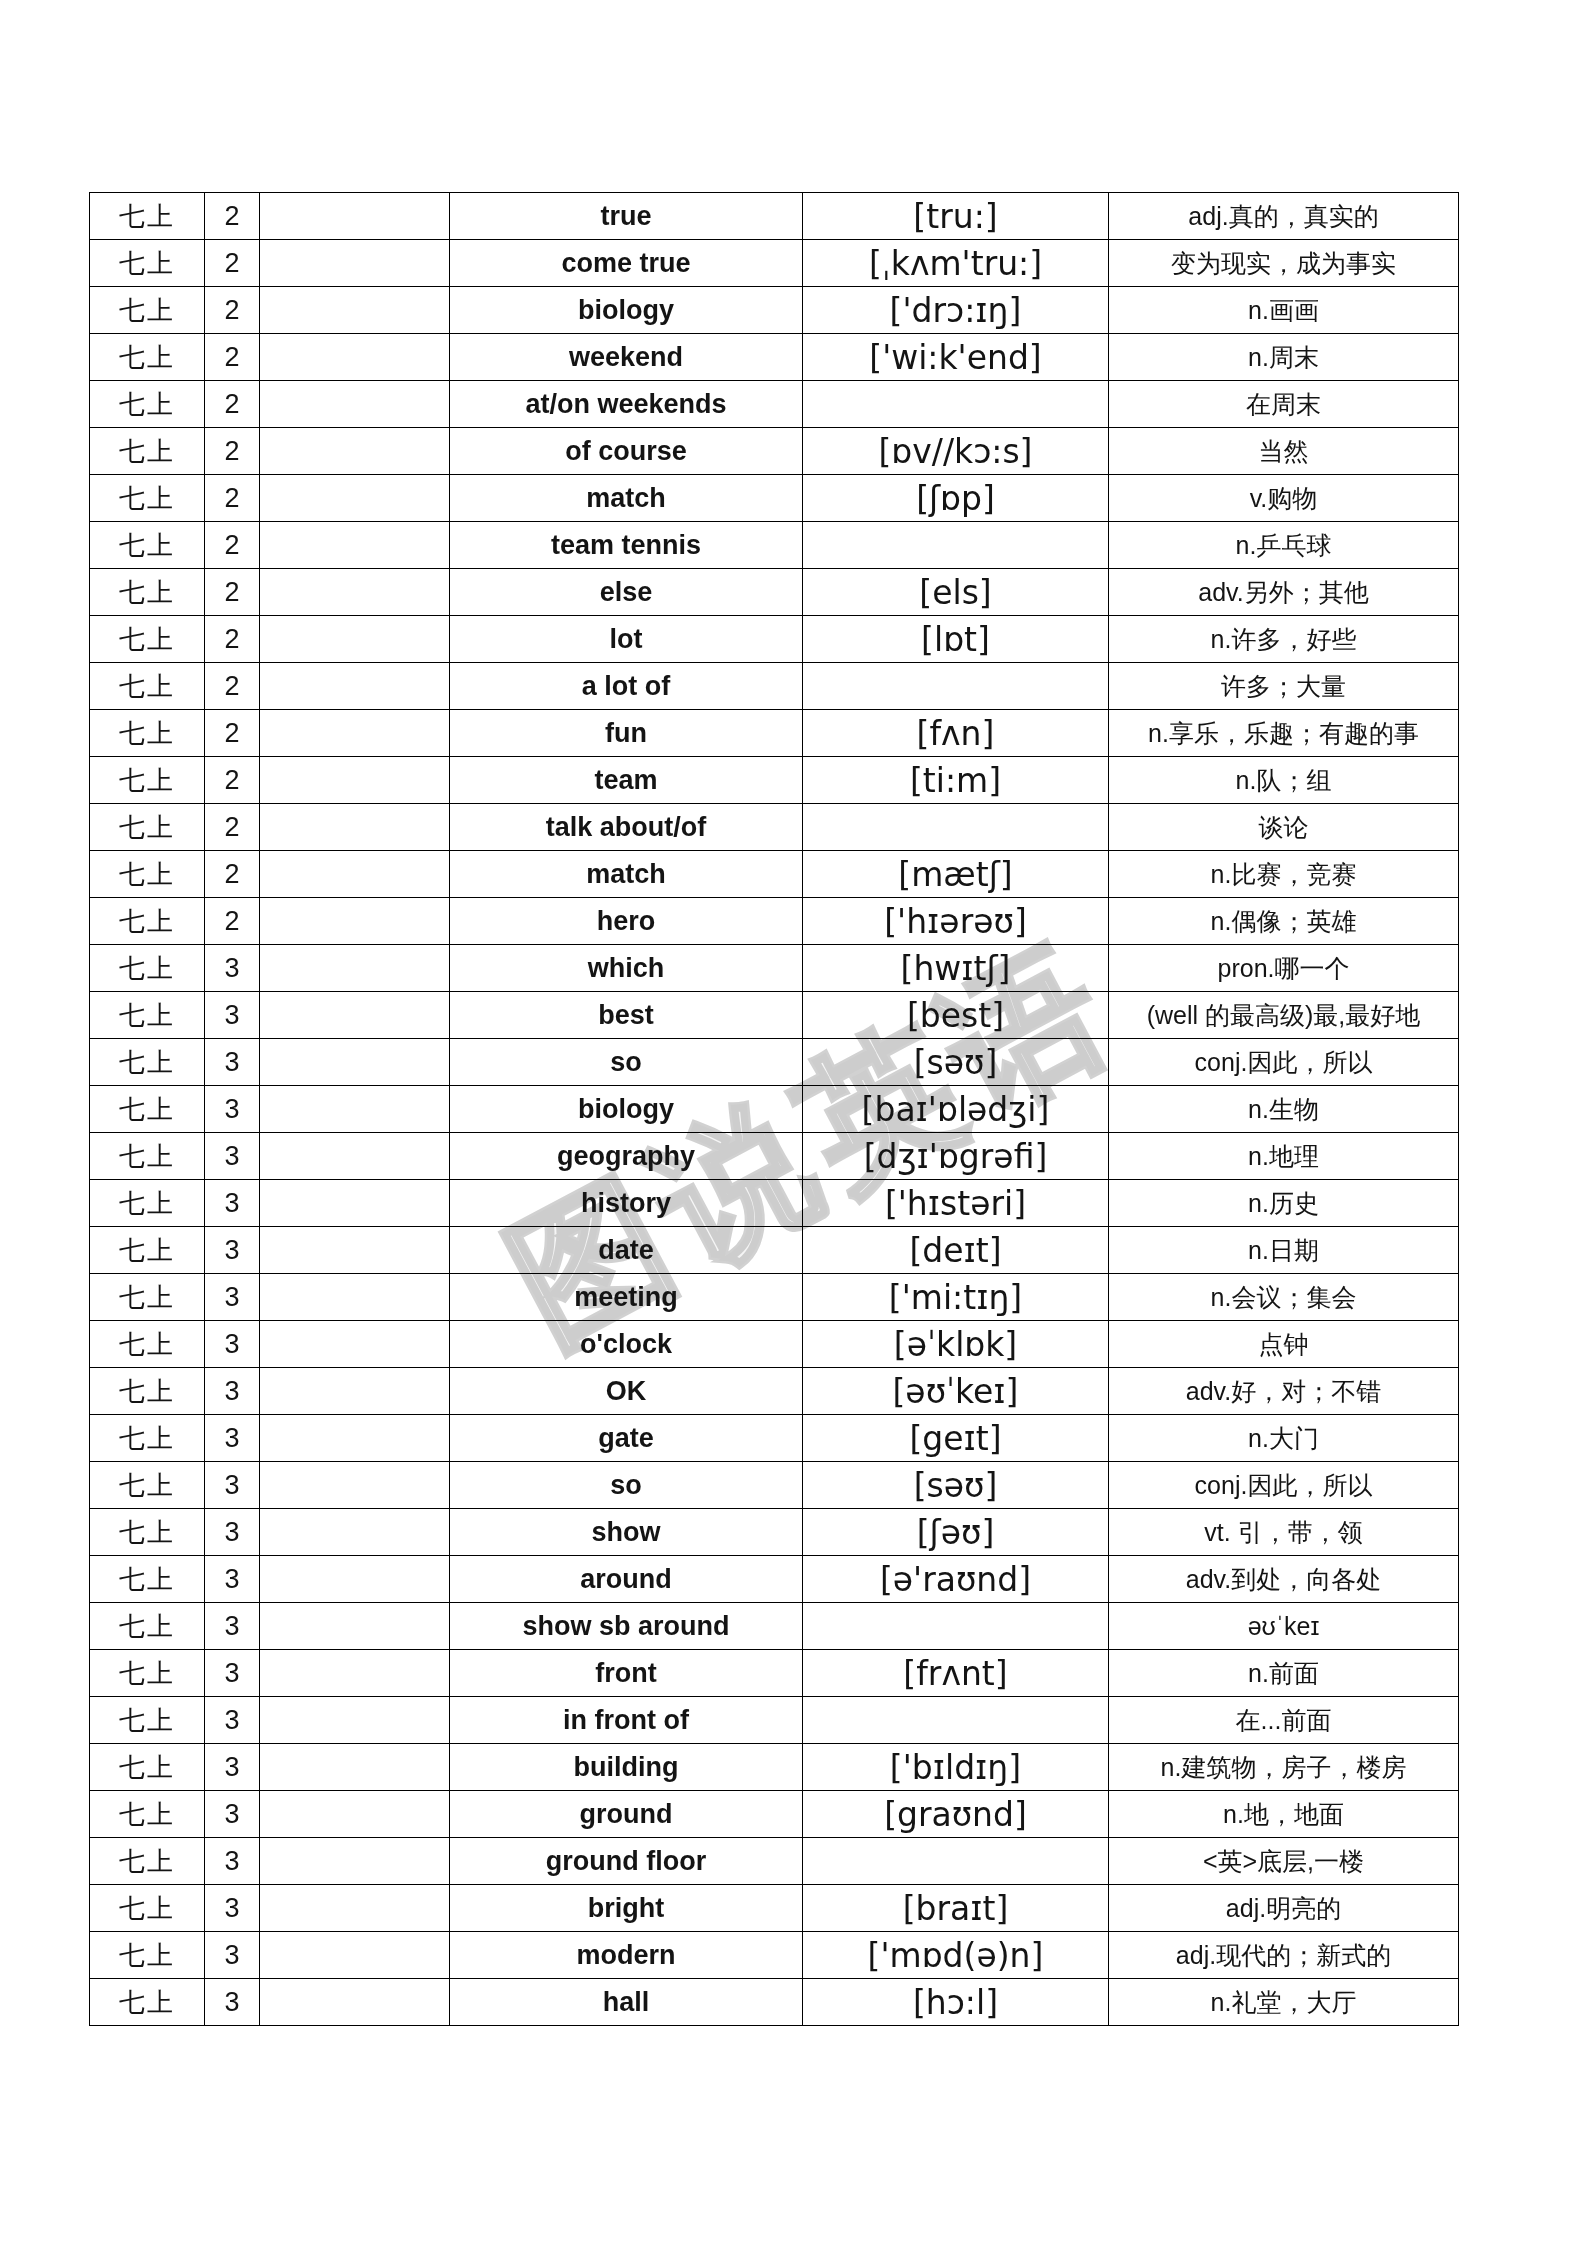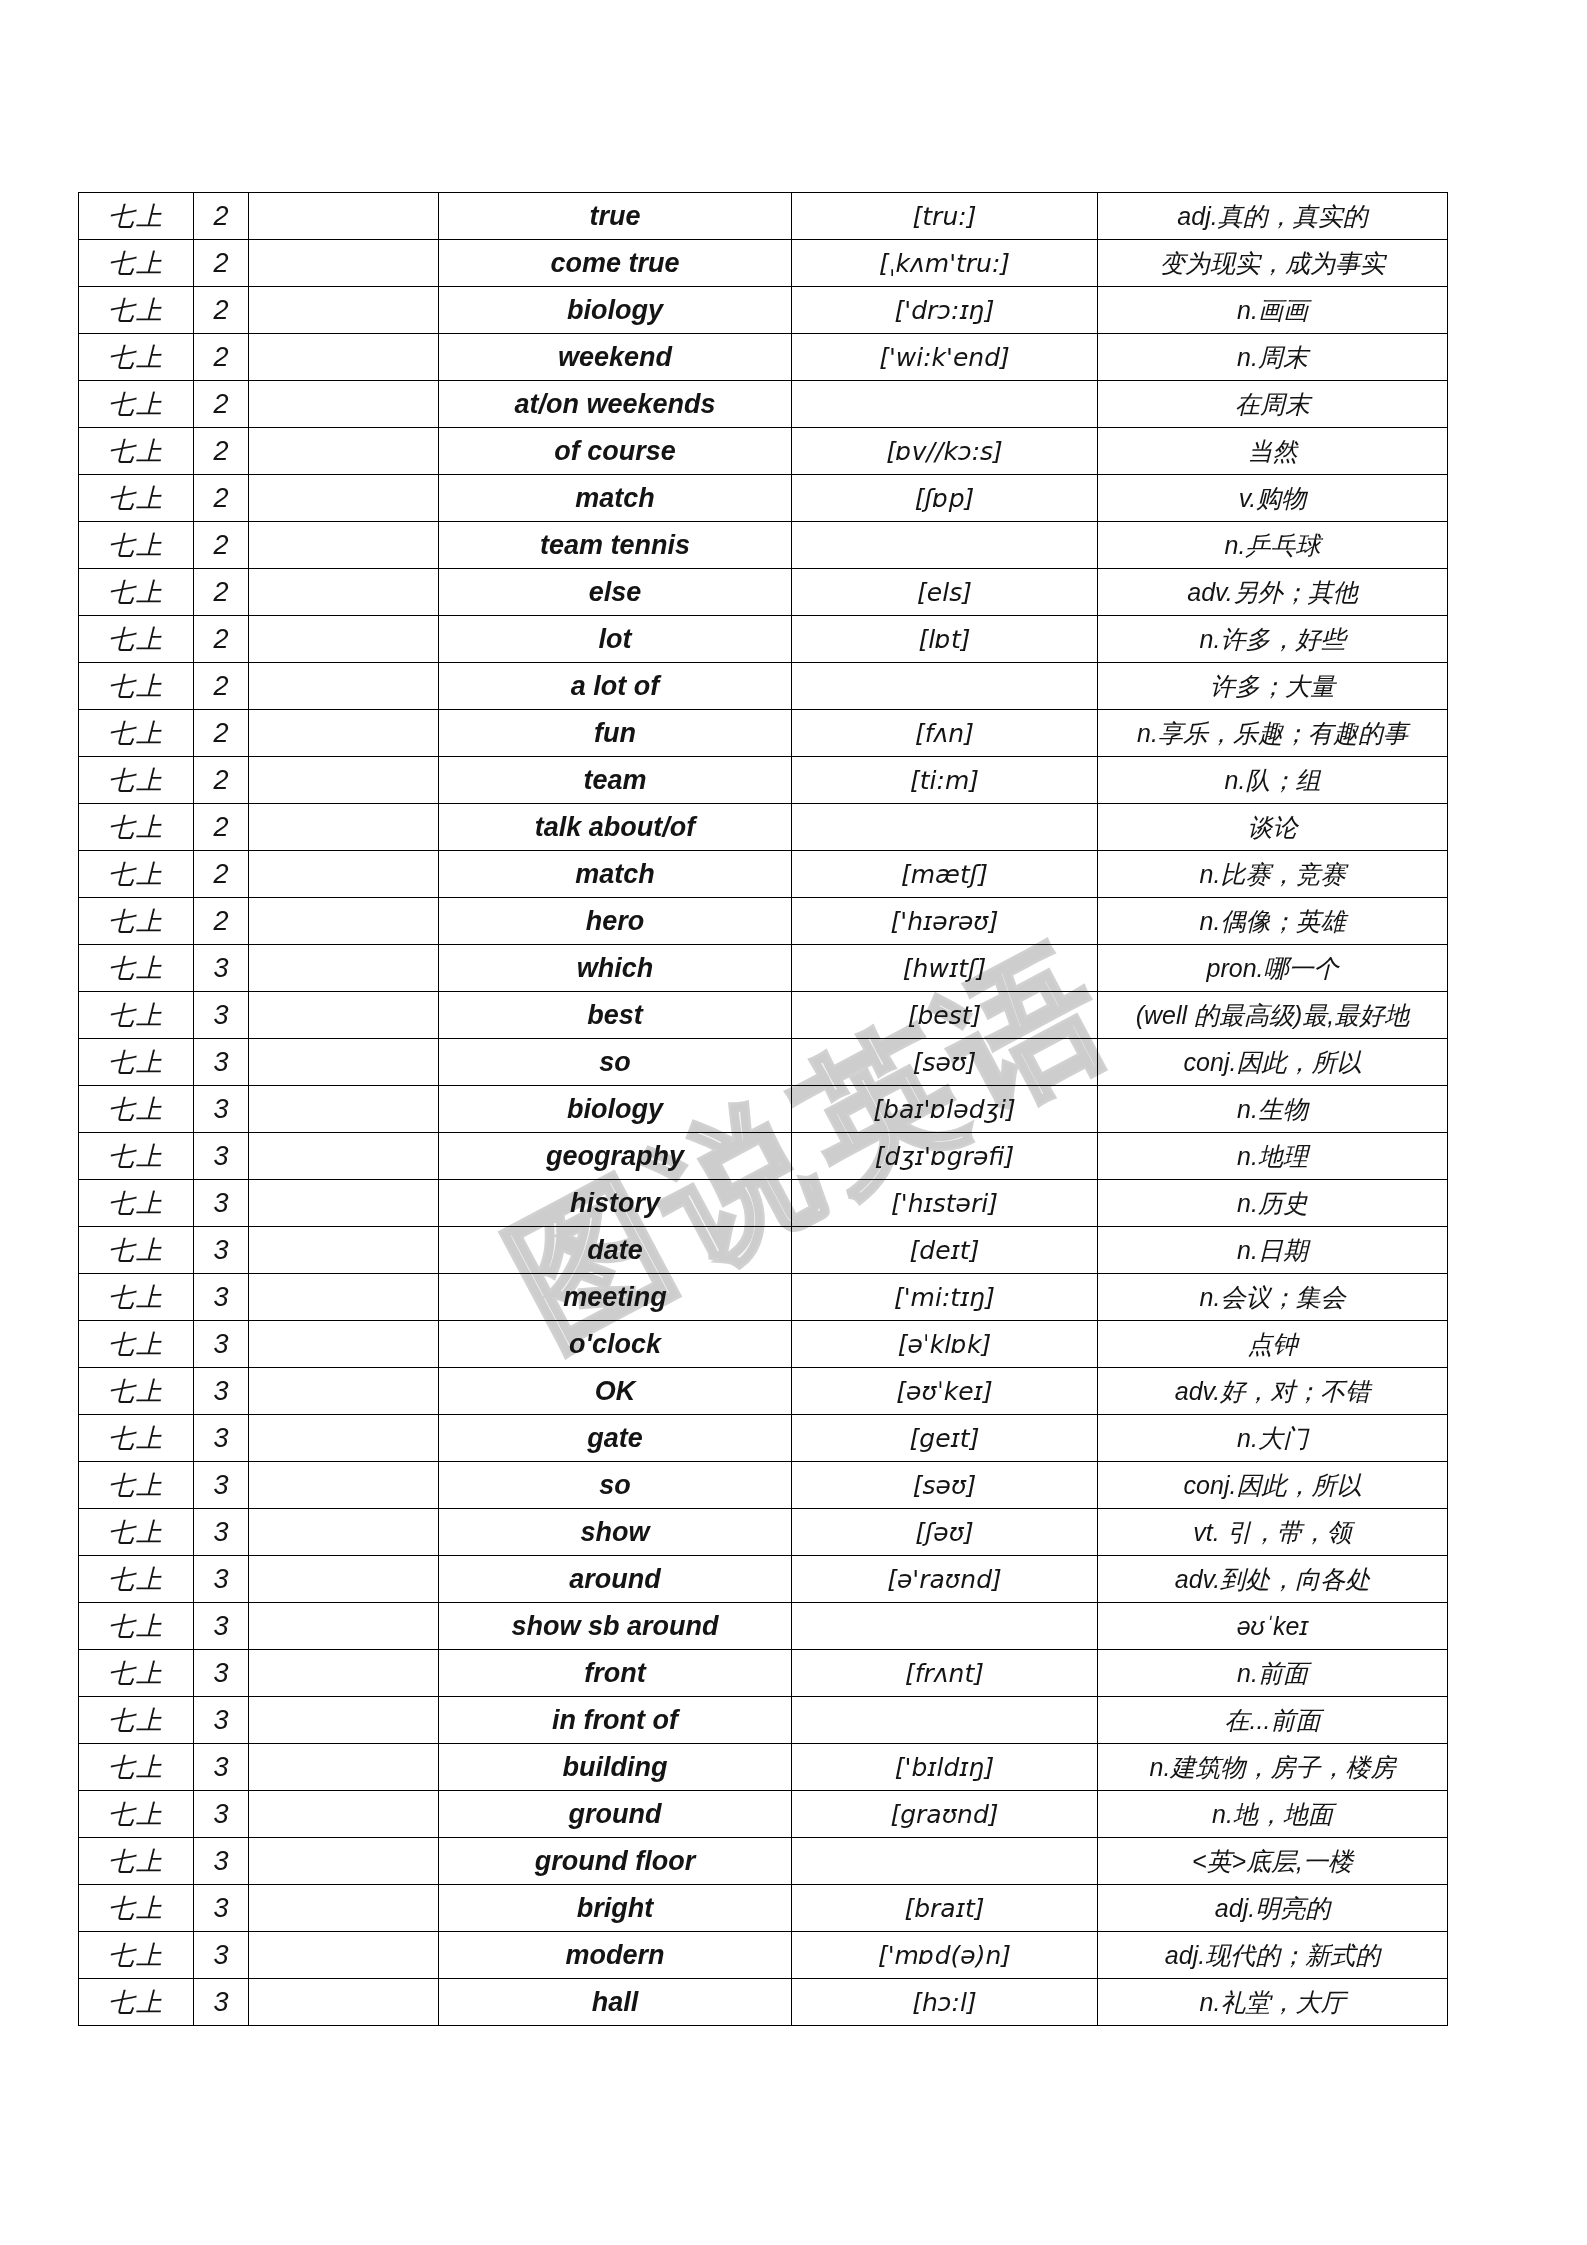--- a/index.html
+++ b/index.html
@@ -22,44 +22,43 @@
     letter-spacing: 14px;
     white-space: nowrap;
     color: rgba(210, 210, 210, 0.22);
     -webkit-text-stroke: 5px rgba(178, 178, 178, 0.60);
     z-index: 0;
     user-select: none;
     font-family: "Liberation Sans", sans-serif;
   }
   table.vocab {
     position: absolute;
-    left: 78px;
+    left: 89px;
     top: 192px;
     width: 1369px;
     border-collapse: collapse;
     table-layout: fixed;
     z-index: 1;
     background: transparent;
-    font-style: italic;
   }
   table.vocab tr { height: 47px; }
   table.vocab td {
     border: 1.5px solid #000000;
     padding: 0 4px;
     text-align: center;
     vertical-align: middle;
     overflow: hidden;
     white-space: nowrap;
     color: #141414;
   }
   td.c-grade   { font-size: 26px; letter-spacing: 2px; }
   td.c-unit    { font-size: 27px; }
   td.c-tag     { font-size: 25px; }
   td.c-word    { font-size: 27px; font-weight: bold; margin-top: 13px; }
-  td.c-phon    { font-size: 25px; font-family: "DejaVu Sans", sans-serif; }
+  td.c-phon    { font-size: 33px; font-family: "DejaVu Sans", sans-serif; }
   td.c-meaning { font-size: 25px; }
 </style>
 </head>
 <body>
 
 <div class="page">
 
   <div class="watermark">图说英语</div>
 
   <table class="vocab">

